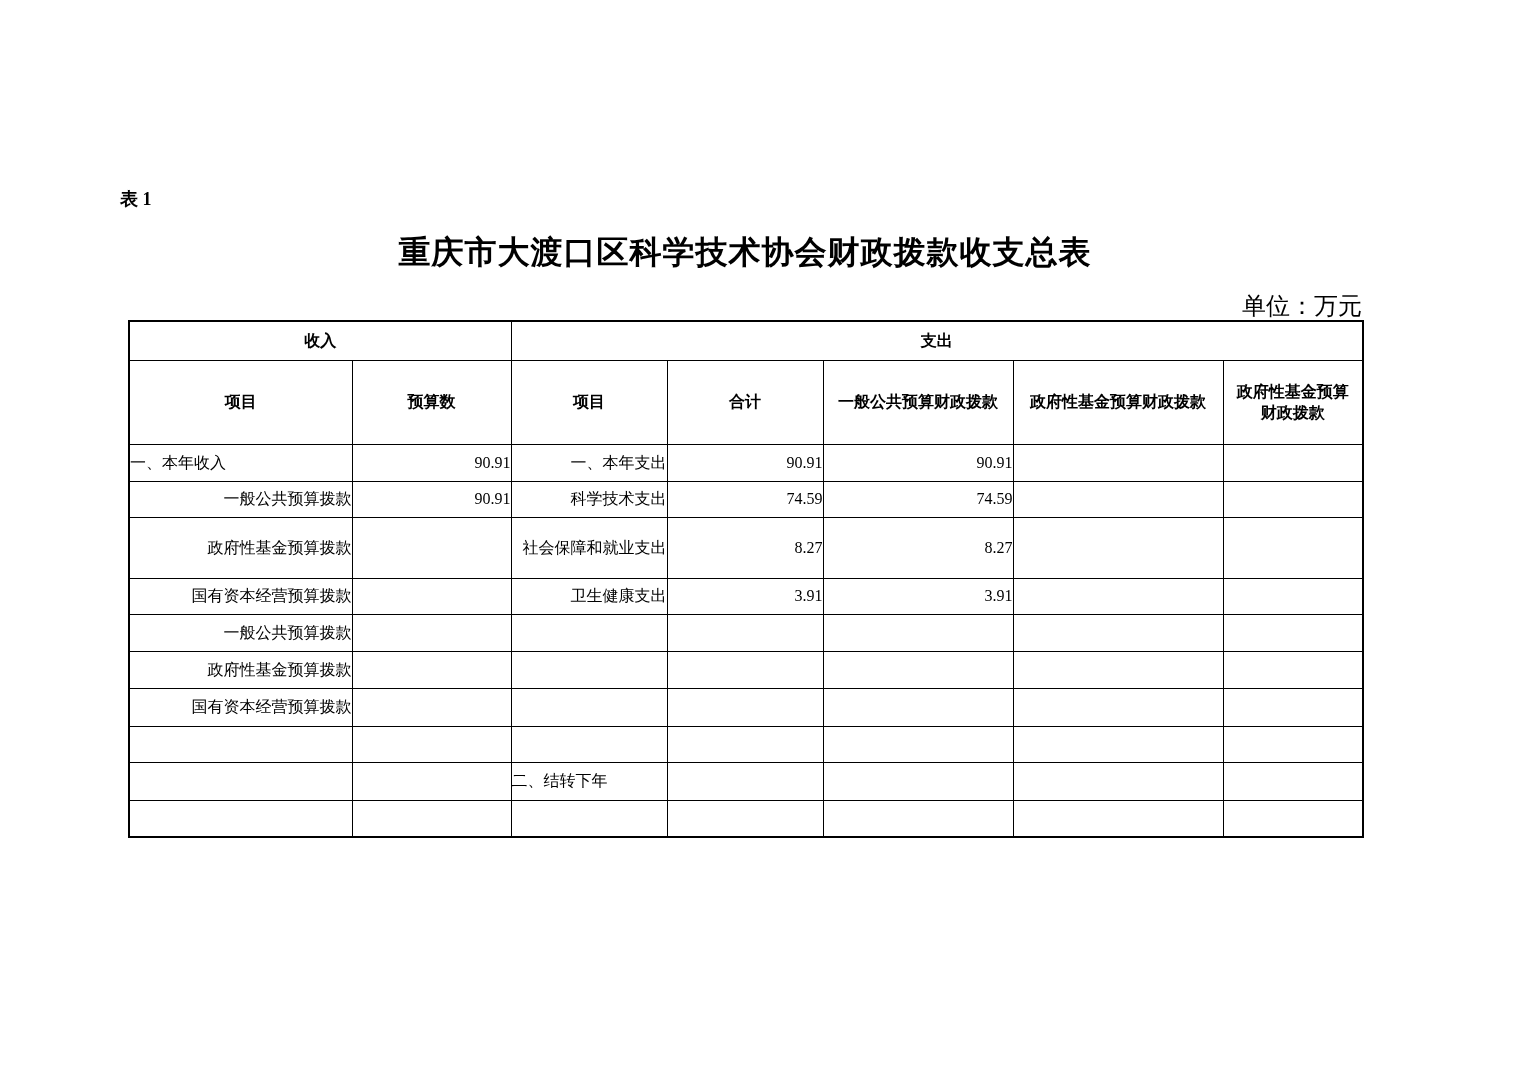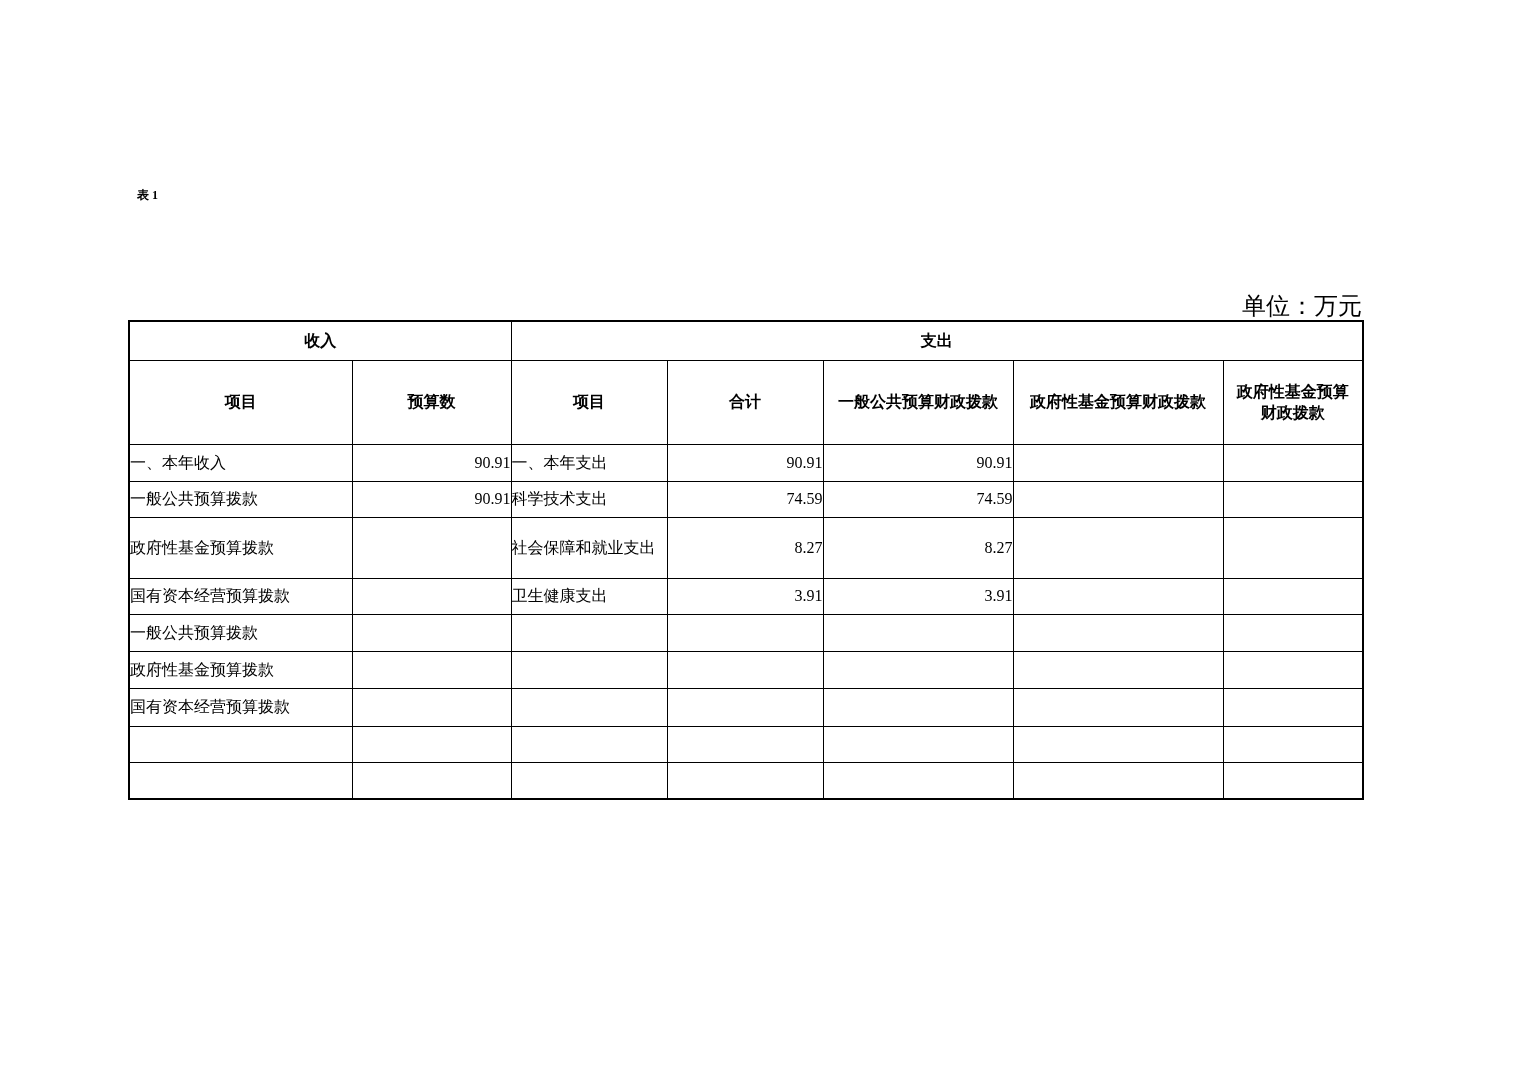--- a/index.html
+++ b/index.html
@@ -2,22 +2,22 @@
 <html><head>
 <meta charset="utf-8">
 <style>
   * { margin:0; padding:0; box-sizing:border-box; }
   html,body { background:#ffffff; }
   .page {
     position:relative; width:1520px; height:1074px; background:#ffffff;
     font-family:"Liberation Serif", serif; color:#000;
   }
   .table-label {
-    position:absolute; left:137px; top:187px;
-    font-size:12px; font-weight:bold;text-align:right;
+    position:absolute; left:120px; top:187px;
+    font-size:18px; font-weight:bold;text-align:right;
   }
   .doc-title {
     position:absolute; left:128px; top:231px; width:1234px;
     text-align:center; font-size:32px; font-weight:bold; letter-spacing:1px;
   }
   .unit-note {
     position:absolute; left:128px; top:290px; width:1234px;
     text-align:right; font-size:24px;
   }
   table.budget {
@@ -25,33 +25,34 @@
     border-collapse:collapse; table-layout:fixed;
     font-size:16px; border:2px solid #000;
   }
   table.budget th, table.budget td {
     border:1px solid #000; vertical-align:middle;
     line-height:1.35; overflow:hidden; padding:0;
   }
   table.budget th {
     font-weight:bold; text-align:center; padding:8px 10px;
   }
-  td.al { text-align:left;  padding-left:7px; padding-right:4px; }
+  td.al { text-align:right;  padding-left:7px; padding-right:4px; }
   td.ar { text-align:right; padding-right:12px; }
   td.ac { }
   tr.h35 { height:35px; } tr.h36 { height:36px; } tr.h37 { height:37px; }
   tr.h38 { height:38px; } tr.h61 { height:61px; } tr.h84 { height:84px; }
 </style>
 </head>
 <body>
 
 <div class="page">
 
   <div class="table-label">表 1</div>
 
+  <div class="doc-title">重庆市大渡口区科学技术协会财政拨款收支总表</div>
 
   <div class="unit-note">单位：万元</div>
 
   <table class="budget">
     <colgroup>
       <col style="width:223px">
         <col style="width:159px">
         <col style="width:156px">
       <col style="width:156px">
         <col style="width:190px">
@@ -138,20 +139,29 @@
       </tr>
       <tr class="h36">
         <td></td>
         <td></td>
         <td></td>
         <td></td>
         <td></td>
         <td></td>
         <td></td>
       </tr>
+      <tr class="h38">
+        <td></td>
+        <td></td>
+        <td class="ac">二、结转下年</td>
+        <td></td>
+        <td></td>
+        <td></td>
+        <td></td>
+      </tr>
       <tr class="h37">
         <td></td>
         <td></td>
         <td></td>
         <td></td>
         <td></td>
         <td></td>
         <td></td>
       </tr>
     </tbody>

